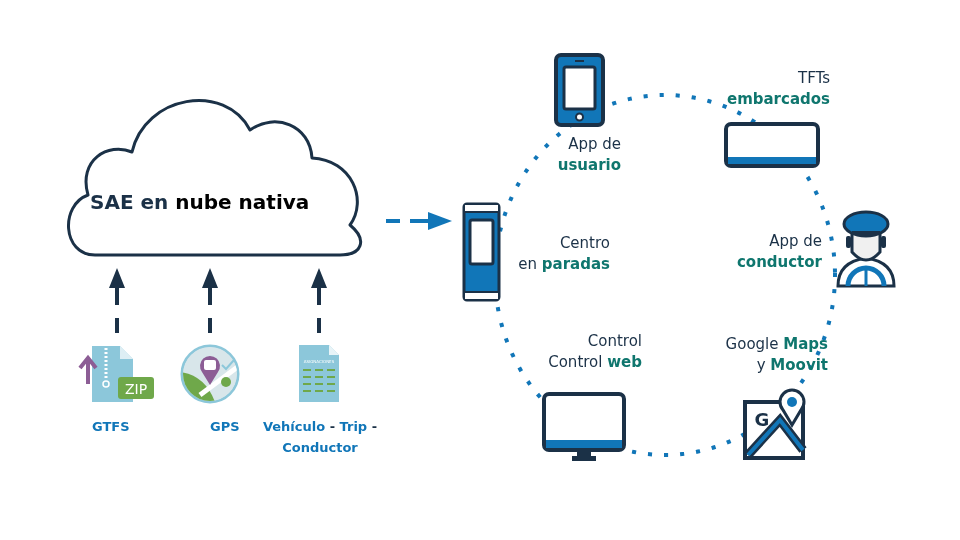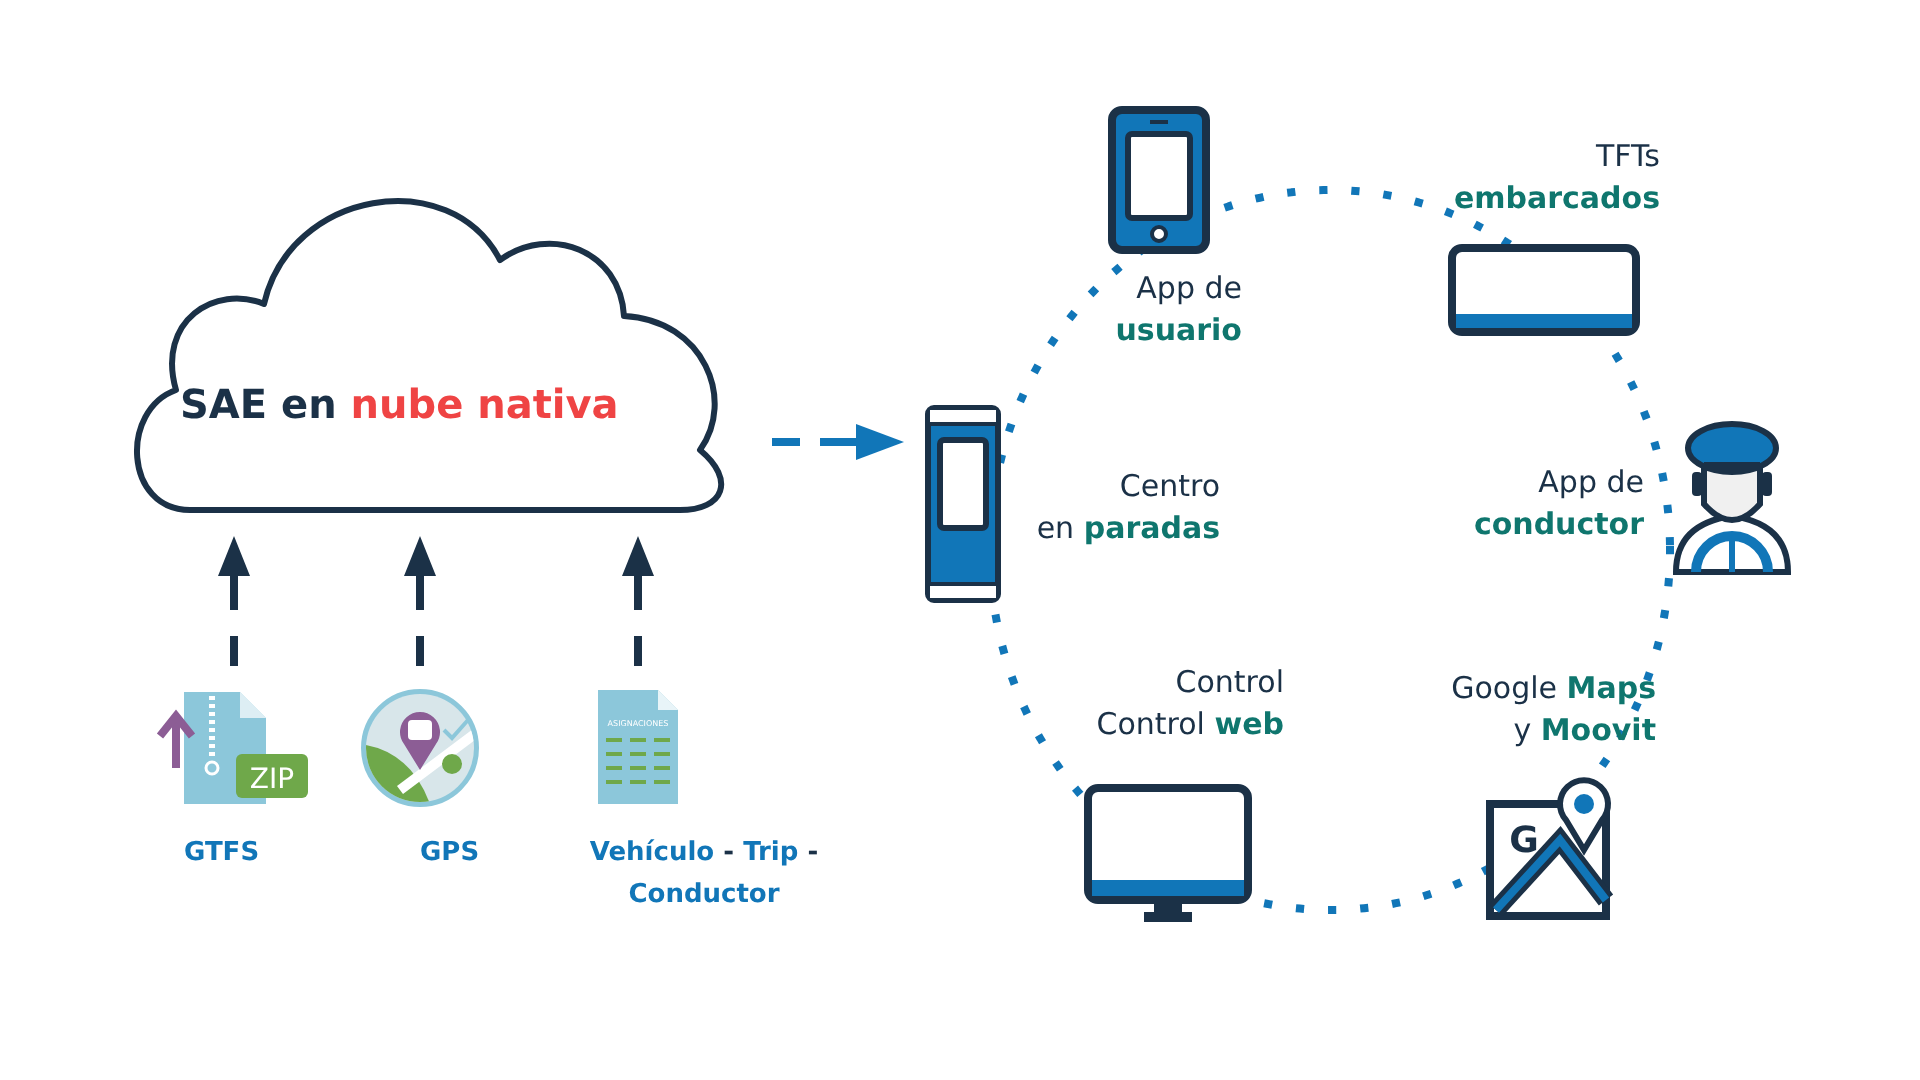--- a/index.html
+++ b/index.html
@@ -4,21 +4,21 @@
 <style>
   html, body { margin:0; padding:0; background:#ffffff; }
   body { width:960px; height:540px; position:relative; overflow:hidden;
          font-family:"DejaVu Sans", sans-serif; }
   svg.layer { position:absolute; left:0; top:0; }
   .lbl { position:absolute; font-size:15px; font-weight:bold; color:#1b3147; text-align:right; line-height:21px; white-space:nowrap; }
   .lbl .hl { color:#0f766e; }
   .lbl.norm { font-weight:normal; }
   .lbl.norm .hl { font-weight:bold; }
   .cloud-title { position:absolute; left:90px; top:190px; font-size:20px; font-weight:bold; color:#1b3147; white-space:nowrap; }
-  .cloud-title .hl { color:#ef4444; }
+  .cloud-title .hl { color:#000000; }
   .src-lbl { position:absolute; font-size:13px; font-weight:bold; color:#1176b8; text-align:center; line-height:21px; white-space:nowrap; }
   .src-lbl .sep { color:#1b3147; }
 </style>
 </head>
 <body>
 
 <svg class="layer" width="960" height="540">
 
   <path d="M95,255 C62,255 60,205 88,195 C78,160 108,142 132,152 C145,95 225,82 250,130 C275,112 310,125 312,158 C352,160 368,200 350,225 C368,240 362,255 340,255 Z" fill="#ffffff" stroke="#1b3147" stroke-width="3" stroke-linejoin="round"></path>
 
@@ -143,21 +143,21 @@
     <circle cx="792" cy="402" r="5" fill="#1176b8"></circle>
   </g>
 </svg>
 
 <div class="cloud-title">
   <span>SAE en </span><span class="hl">nube nativa</span>
 </div>
 
 <div class="src-lbl" style="left:92px; top:416px;">GTFS</div>
 <div class="src-lbl" style="left:191px; top:416px;margin-left:19px;">GPS</div>
-<div class="src-lbl" style="left:249px; top:416px; width:142px;margin-left:32px;">
+<div class="src-lbl" style="left:249px; top:416px; width:142px;">
   <span>Vehículo</span><span class="sep"> - </span><span>Trip</span><span class="sep"> -</span><br>
   <span>Conductor</span>
 </div>
 
 <div class="lbl norm" style="left:541px; top:134px; width:80px;">
   <span>App de</span><br>
   <span class="hl">usuario</span>
 </div>
 <div class="lbl norm" style="left:710px; top:68px; width:120px;">
   <span>TFTs</span><br>

